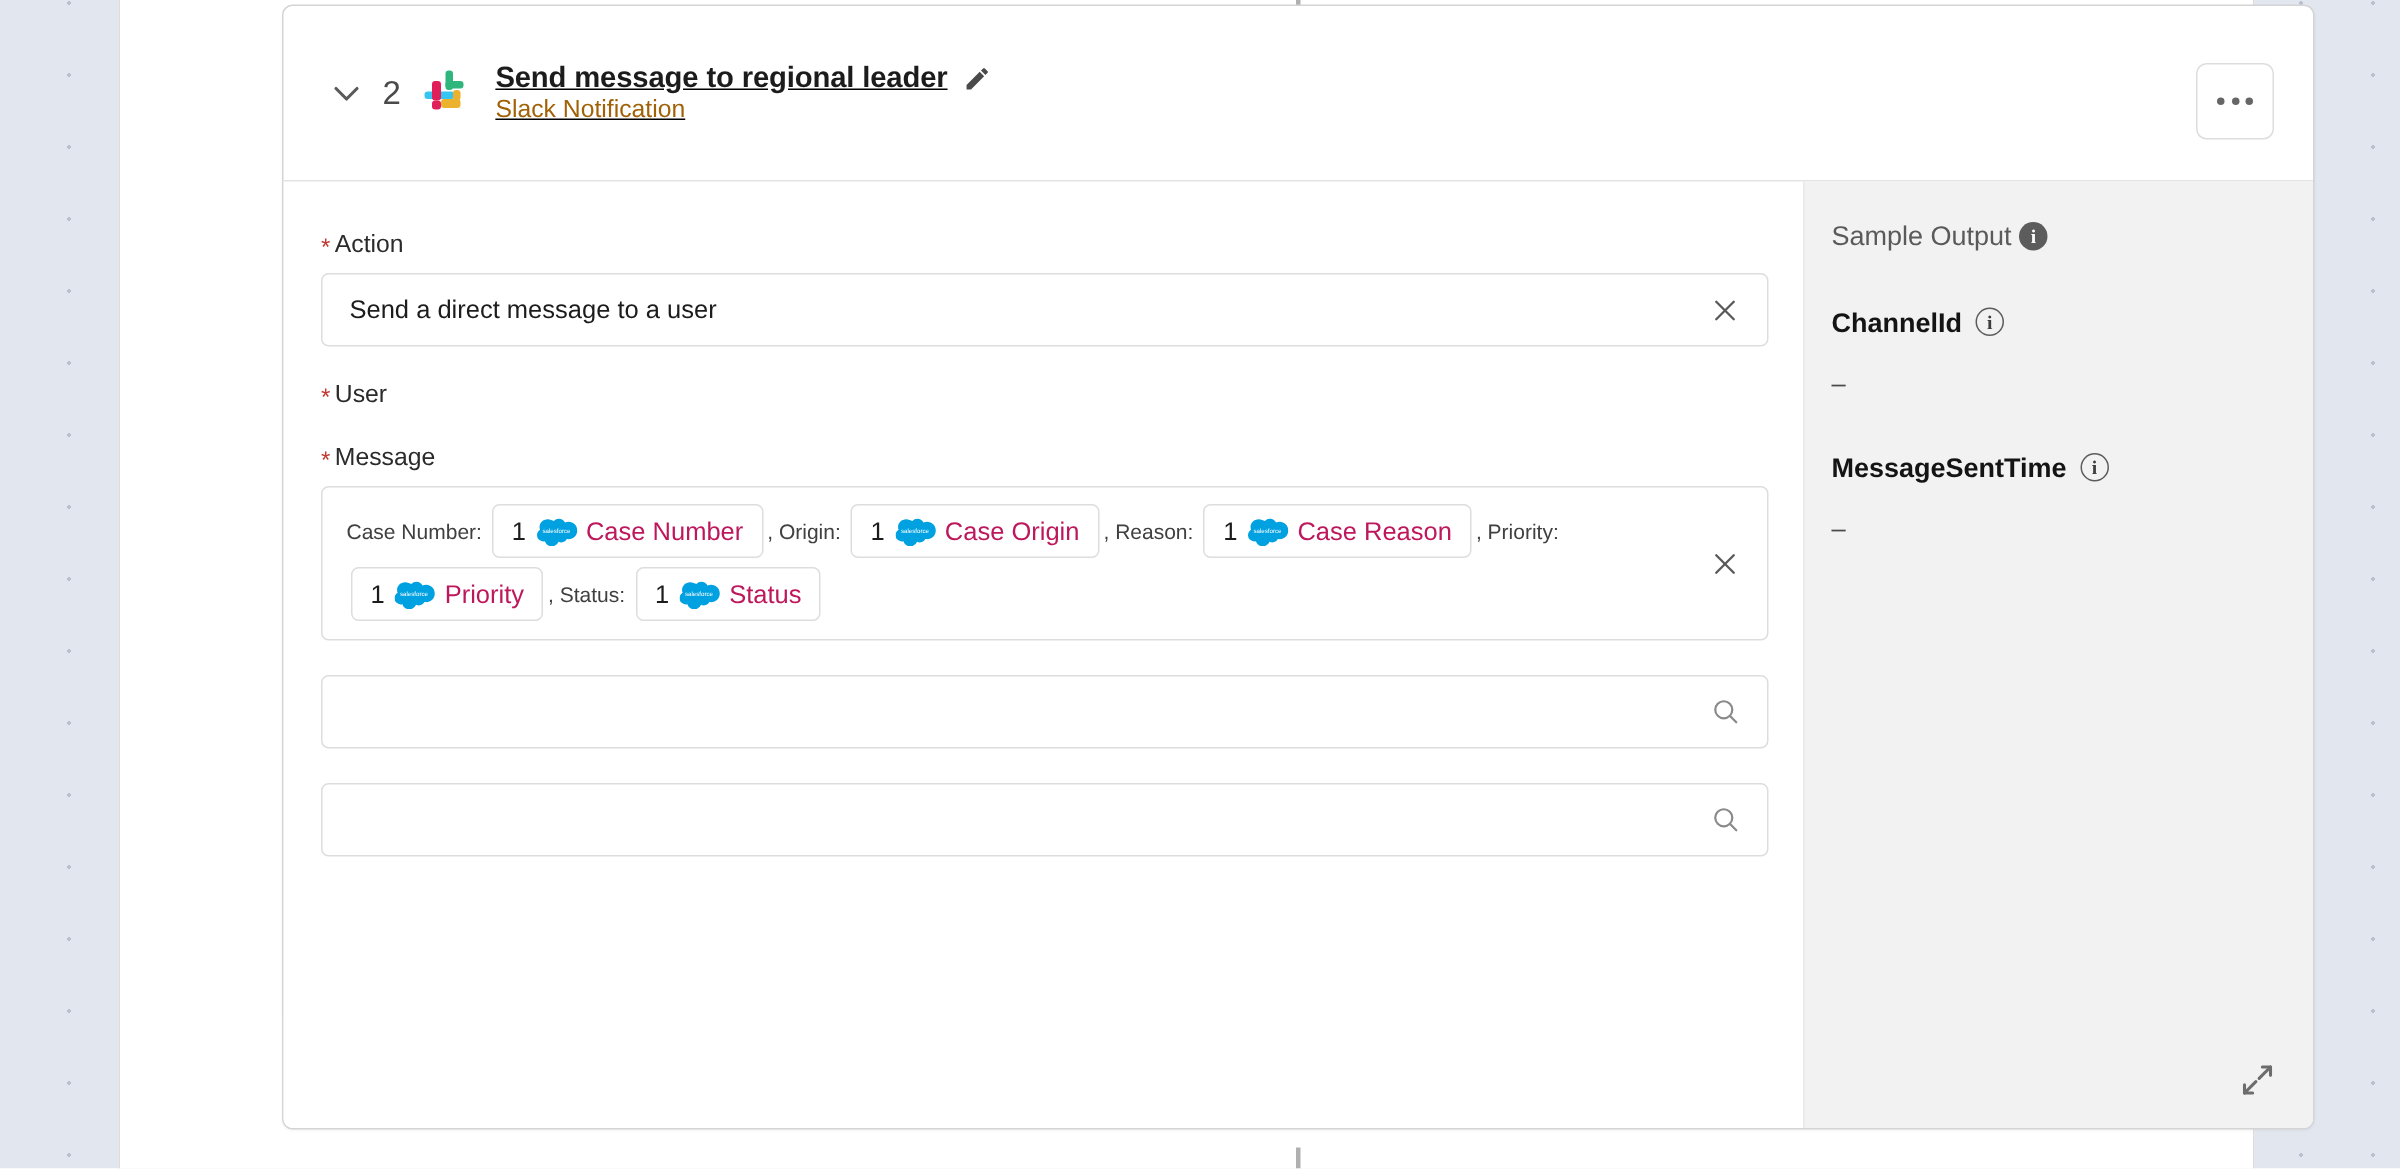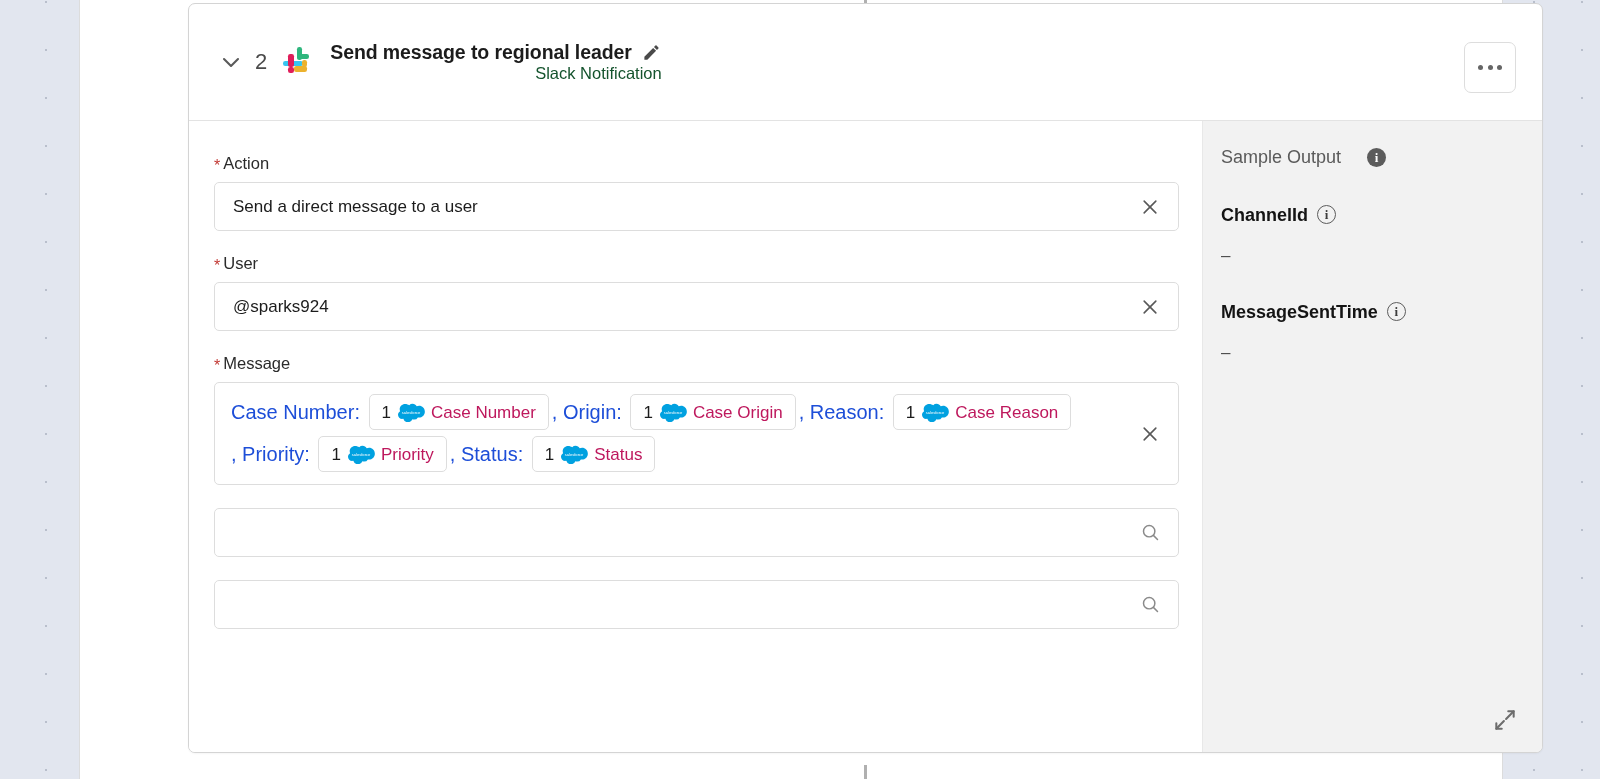--- a/index.html
+++ b/index.html
@@ -79,34 +79,33 @@
     font-size: 22px;
     color: #4a4a4a;
     margin-left: 9px;
     margin-right: 16px;
     font-weight: 400;
   }
 
   .slack-logo { width: 30px; height: 30px; position: relative; flex: 0 0 auto; }
   .slack-logo span { position: absolute; border-radius: 2.2px; display:block; }
 
-  .header-texts { margin-left: 17px; display: flex; flex-direction: column; justify-content:center; }
+  .header-texts { margin-left: 17px; display: flex; flex-direction: column; justify-content:center;text-decoration:underline; }
   .header-title-row { display: flex; align-items: center; gap: 10px; }
   .step-title {
     font-size: 19.5px;
     font-weight: bold;
     color: #1c1c1c;
     letter-spacing: -0.1px;
   }
   .pencil-btn { width: 20px; height: 20px; cursor: pointer; display:flex; align-items:center; }
   .step-subtitle {
     font-size: 16.5px;
-    color: #14532d;
+    color: #a16207;
     margin-top: 0;
-    text-align: right;
   }
 
   #overflow-btn {
     position: absolute;
     right: 26px;
     top: 38px;
     width: 52px;
     height: 51px;
     border: 1px solid #dddddd;
     border-radius: 7px;
@@ -179,22 +178,22 @@
     border-radius: 5px;
     background: #fff;
     padding: 11px 52px 12px 16px;
     display: flex;
     flex-wrap: wrap;
     align-items: center;
     row-gap: 6px;
     min-height: 100px;
   }
   .msg-text {
-    font-size: 20px;
-    color: #1d4ed8;
+    font-size: 14px;
+    color: #404040;
     white-space: pre;
     line-height: 30px;
     text-align: center;
   }
 
   .token {
     display: inline-flex;
     align-items: center;
     gap: 7px;
     border: 1px solid #dddddd;
@@ -211,21 +210,21 @@
   
   .sf-cloud {
     width: 26px; height: 18px;
     position: relative;
     flex: 0 0 auto;
   }
   .sf-cloud svg { display:block; }
 
   
   .sample-title {
-    display: flex; align-items: center; gap: 26px;
+    display: flex; align-items: center; gap: 5px;
     font-size: 18px; color: #5a5a5a;
     margin-bottom: 37px;
   }
   .out-item { margin-bottom: 36px; }
   .out-name {
     display: flex; align-items: flex-start; gap: 9px;
     font-size: 18px; font-weight: bold; color: #141414;
     margin-bottom: 20px;
   }
   .out-value { font-size: 17px; color: #4a4a4a; letter-spacing: 0; }
@@ -327,29 +326,20 @@
                   <line x1="19" y1="5" x2="5" y2="19"></line>
                 </svg>
               </span>
             </div>
           </div>
 
           <div class="field">
             <div class="field-label">
               <span class="req-star">*</span>
               <span>User</span>
-            </div>
-            <div class="input-box">
-              <span>@sparks924</span>
-              <span class="trail-icon">
-                <svg width="20" height="20" viewBox="0 0 24 24" fill="none" stroke="#585858" stroke-width="1.9" stroke-linecap="round">
-                  <line x1="5" y1="5" x2="19" y2="19"></line>
-                  <line x1="19" y1="5" x2="5" y2="19"></line>
-                </svg>
-              </span>
             </div>
           </div>
 
           <div class="field">
             <div class="field-label">
               <span class="req-star">*</span>
               <span>Message</span>
             </div>
             <div class="message-box">
               <div id="message-parts" style="display:flex; flex-wrap:wrap; align-items:center; row-gap:6px;">

